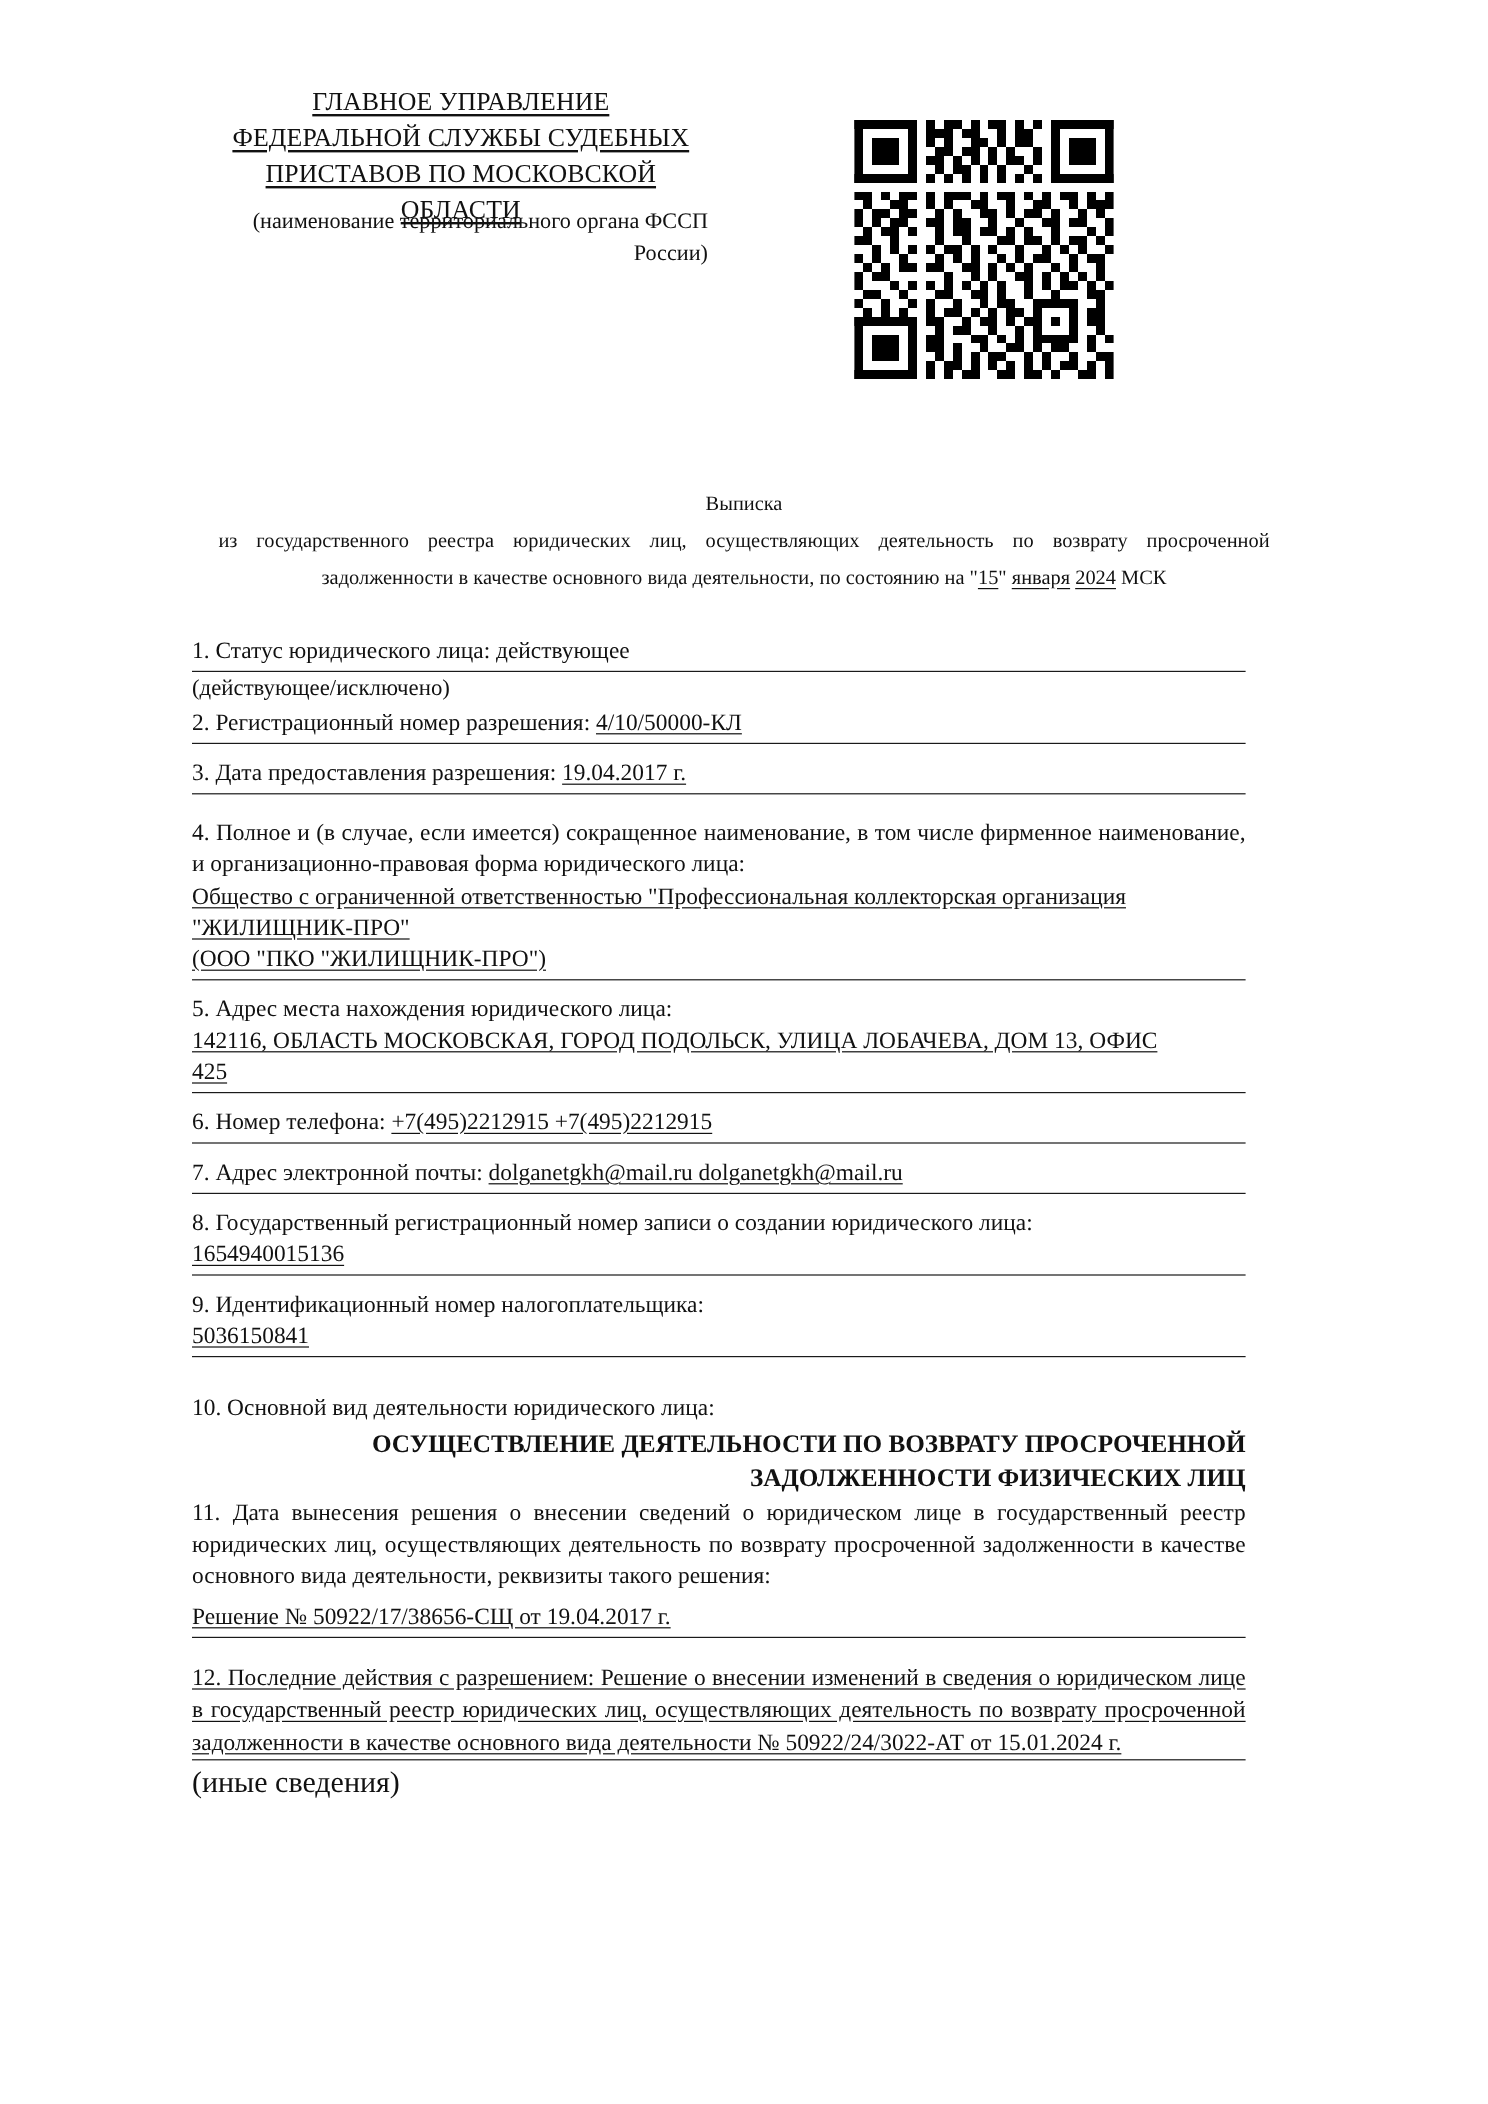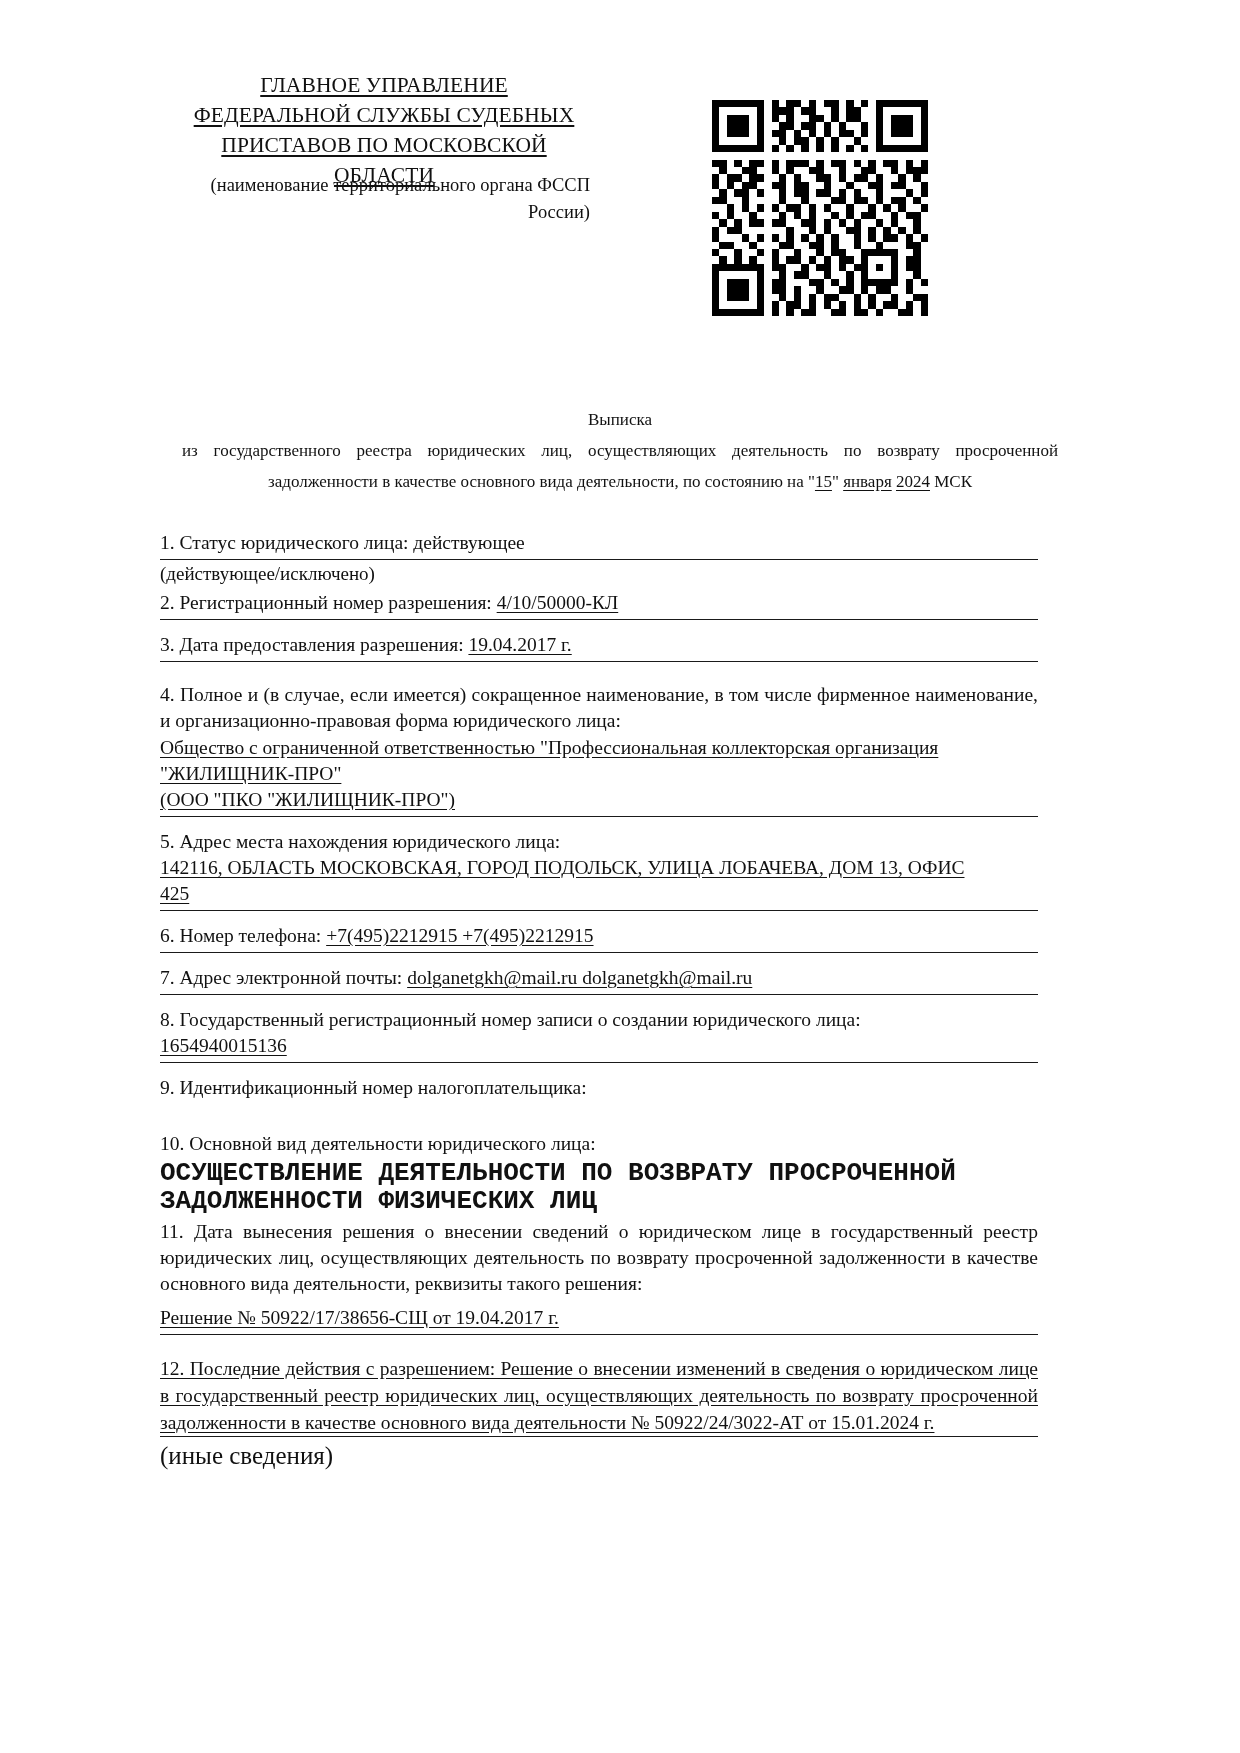--- a/index.html
+++ b/index.html
@@ -121,26 +121,25 @@
     text-decoration: underline;
     text-underline-offset: 3px;
   }
   .plainline { line-height: 26px; }
 
   .gap-s { height: 8px; }
   .gap-m { height: 16px; }
   .gap-l { height: 26px; }
 
   .bold-center {
-    text-align: left;
+    text-align: right;
     font-weight: bold;
-    font-size: 26px;
+    font-size: 21px;
     line-height: 28px;
     margin: 2px 0 4px 0;
-    font-family: Liberation Mono, monospace;
   }
 
   .underline-block {
     text-decoration: underline;
     text-underline-offset: 3px;
   }
 
   .rule {
     border-bottom: 1.3px solid #1a1a1a;
     height: 0;
@@ -487,20 +486,23 @@
       <div class="plainline">8. Государственный регистрационный номер записи о создании юридического лица:</div>
       <div class="fieldline">
         <span class="u">1654940015136</span>
       </div>
     </div>
 
     <div class="gap-s"></div>
 
     <div class="row">
       <div class="plainline">9. Идентификационный номер налогоплательщика:</div>
+      <div class="fieldline">
+        <span class="u">5036150841</span>
+      </div>
     </div>
 
     <div class="gap-l"></div>
 
     <div class="row">
       <div class="plainline">10. Основной вид деятельности юридического лица:</div>
       <div class="bold-center">
         <span>ОСУЩЕСТВЛЕНИЕ ДЕЯТЕЛЬНОСТИ ПО ВОЗВРАТУ ПРОСРОЧЕННОЙ</span><br>
         <span>ЗАДОЛЖЕННОСТИ ФИЗИЧЕСКИХ ЛИЦ</span>
       </div>

